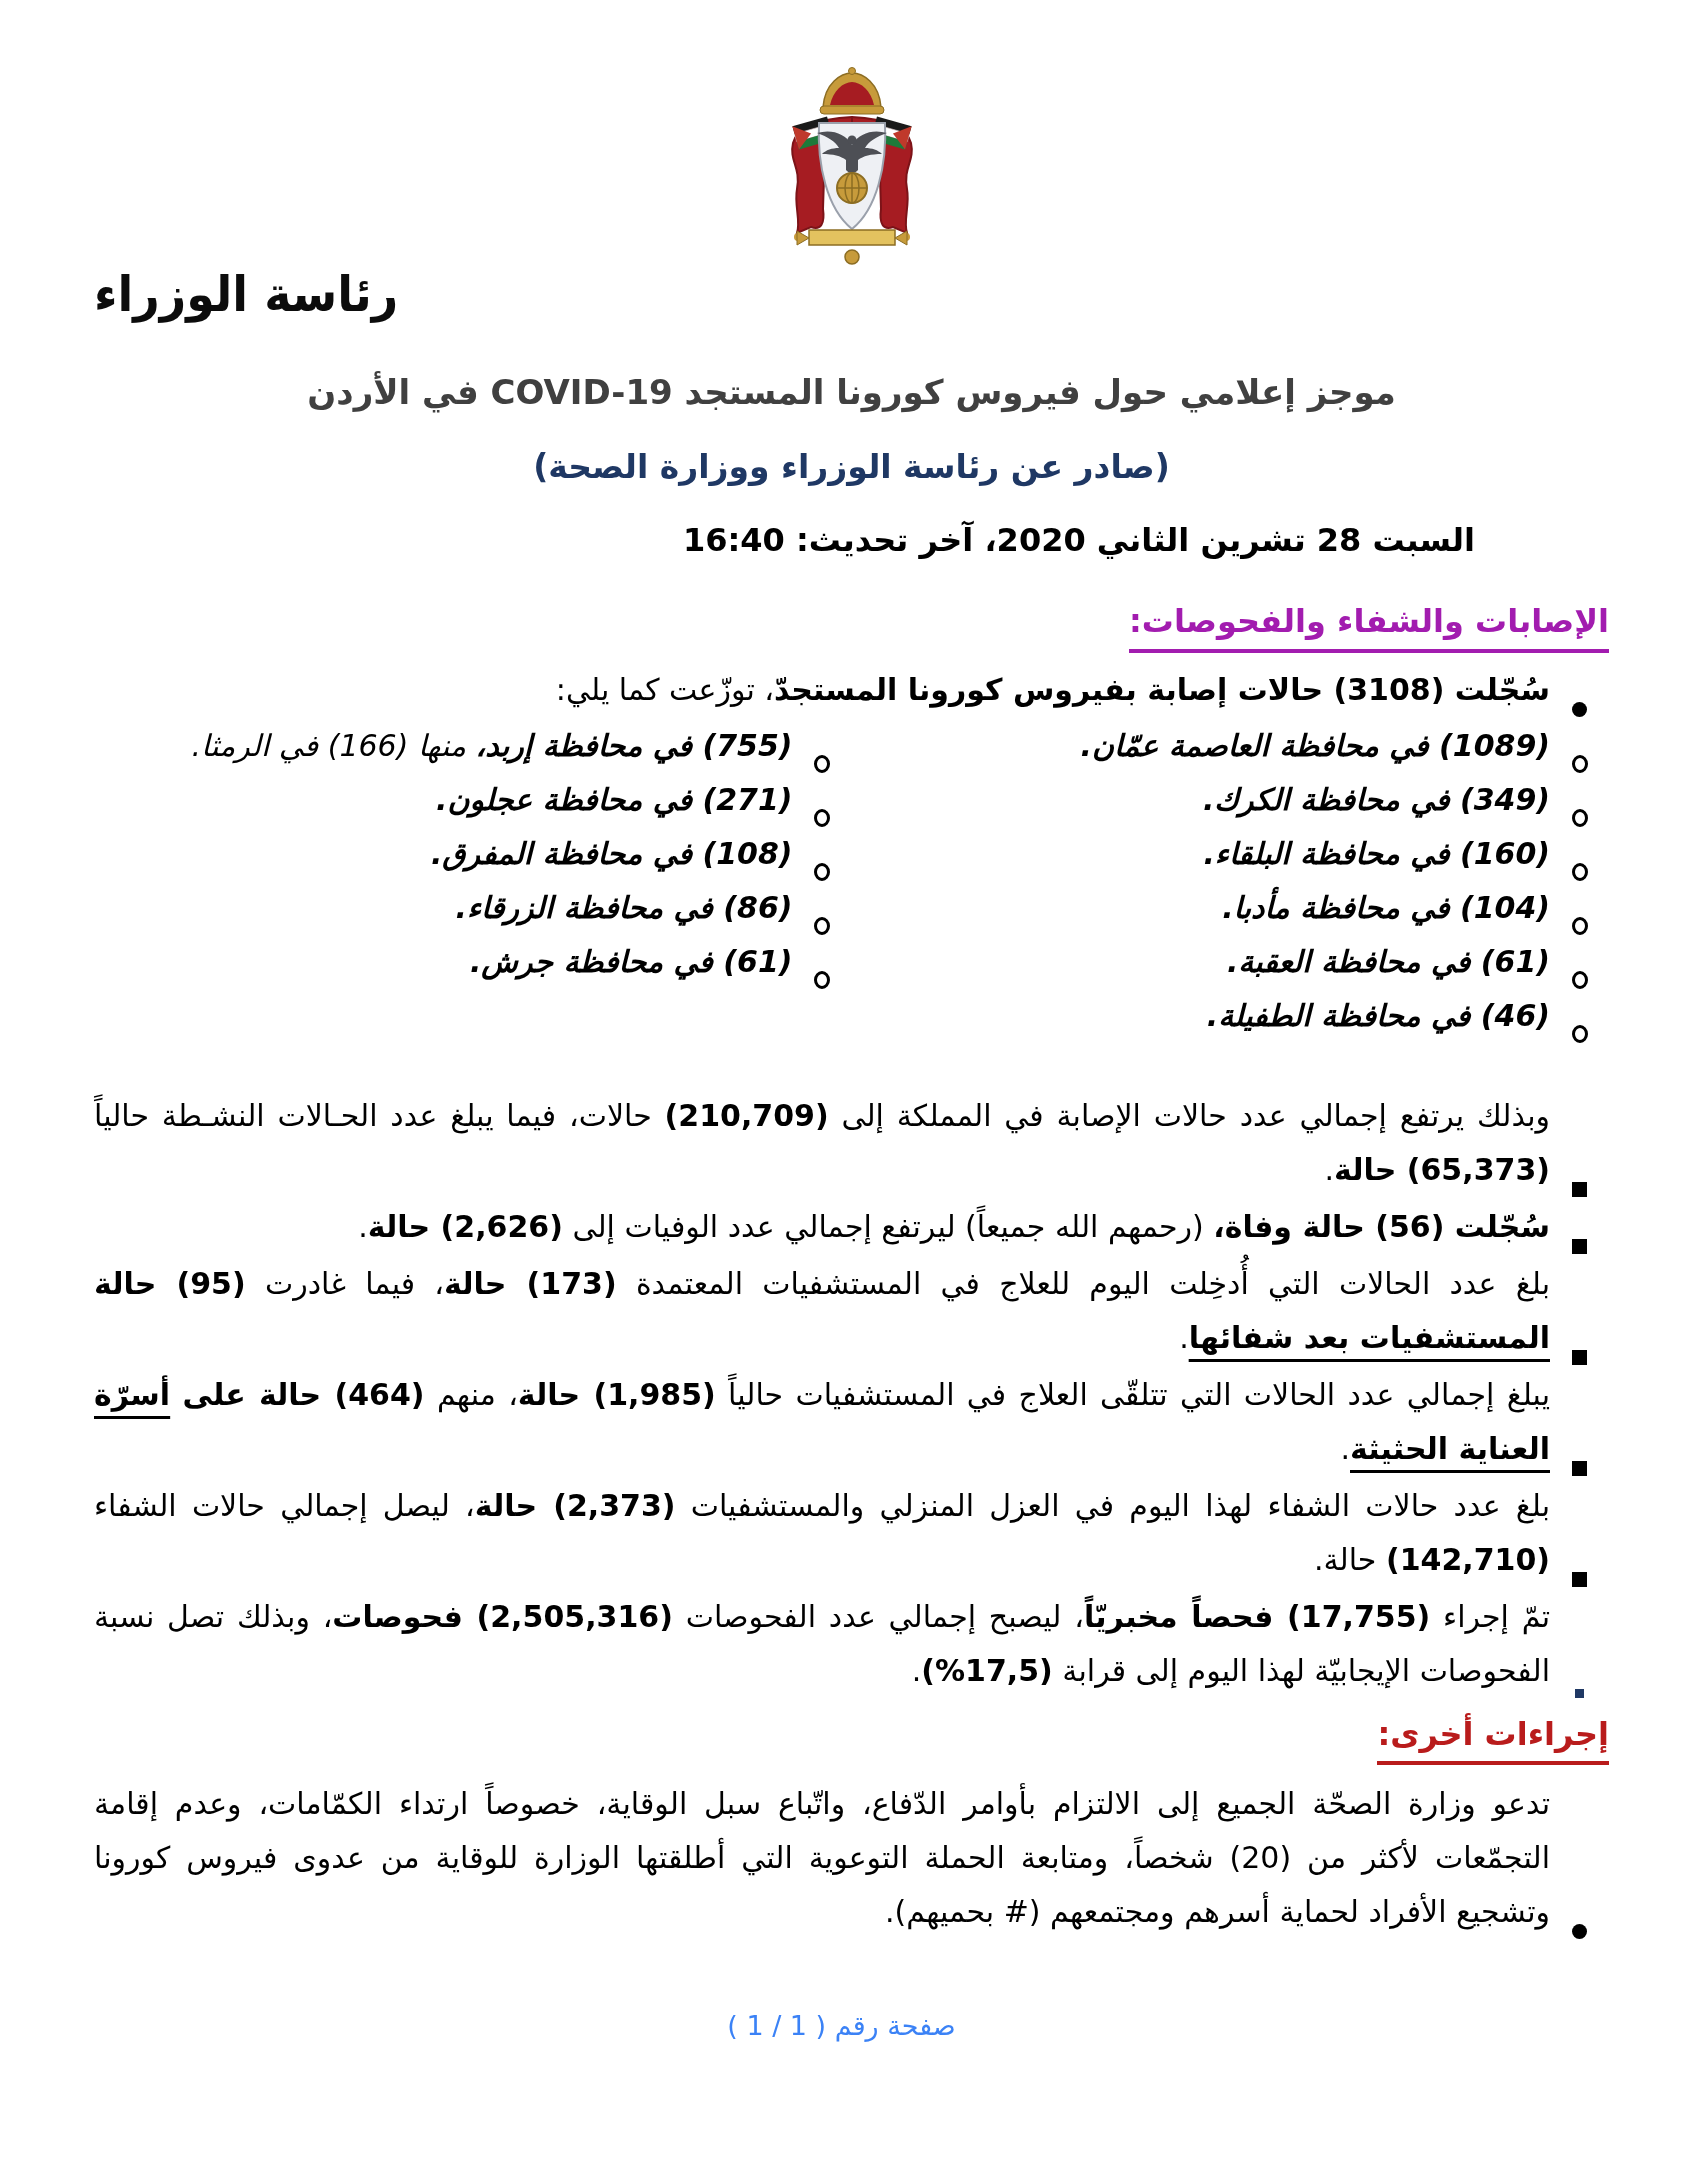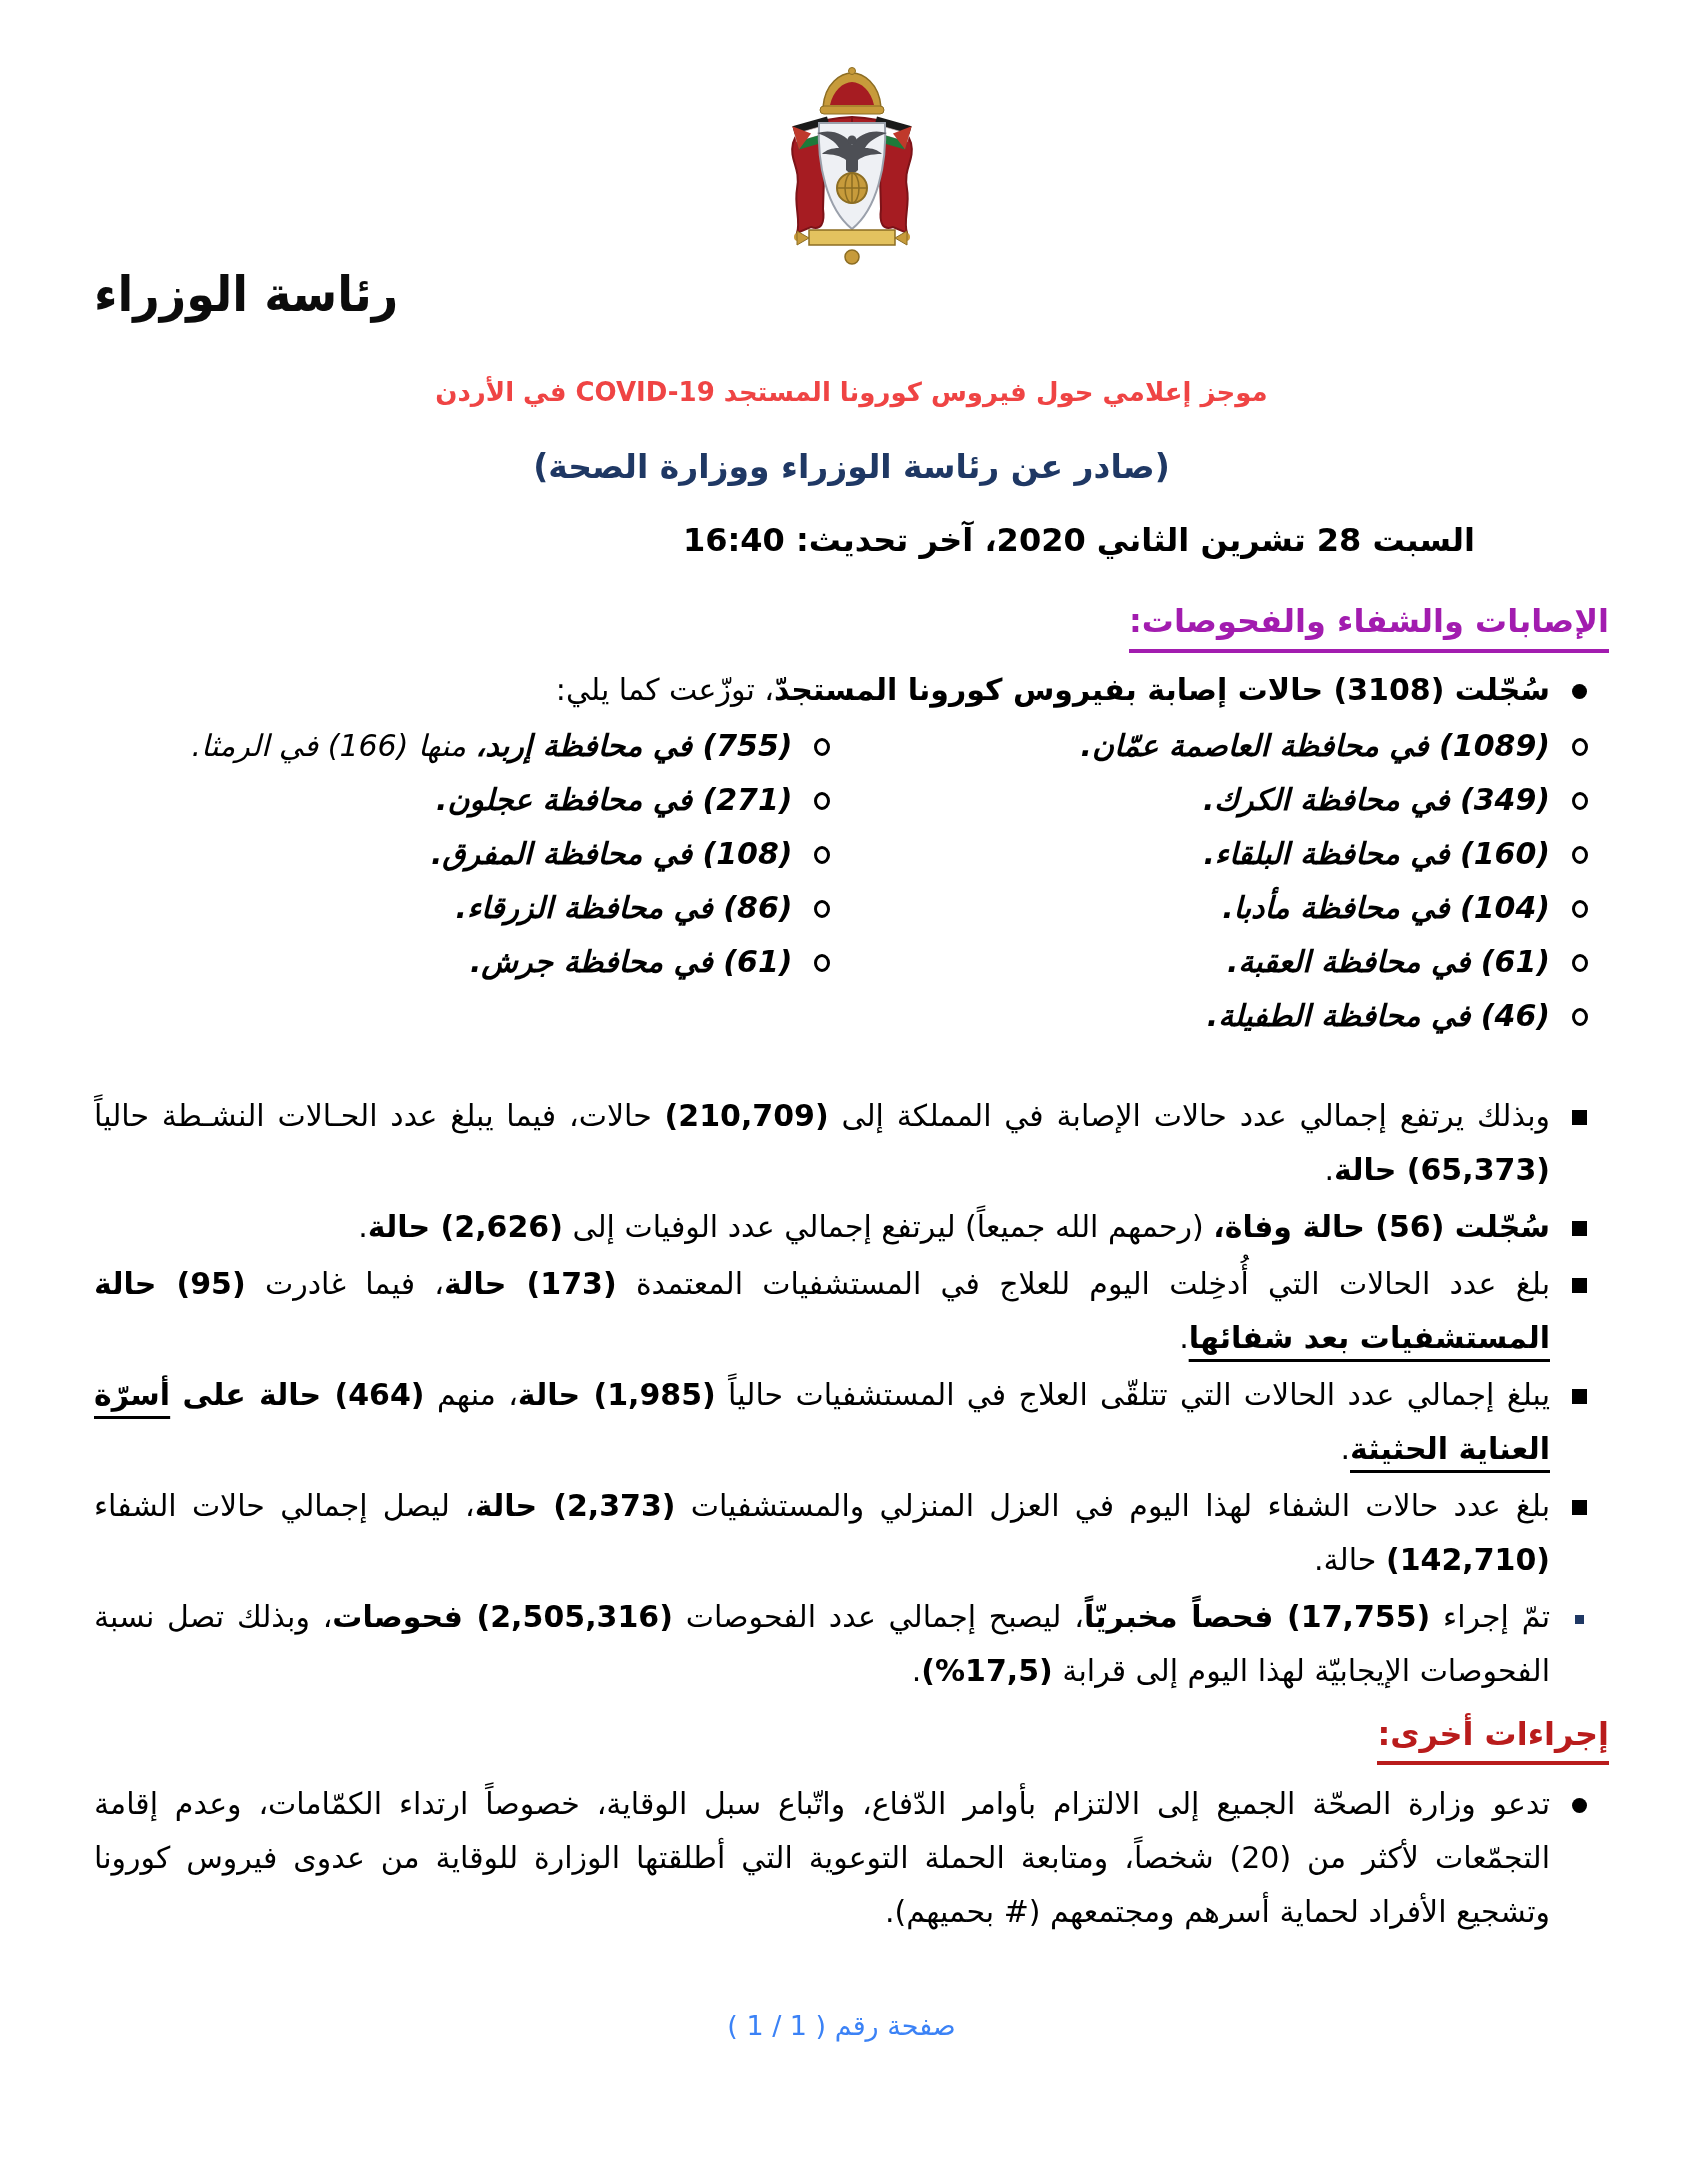--- a/index.html
+++ b/index.html
@@ -17,41 +17,41 @@
   }
   
   .logo-block{text-align:left;margin-bottom:48px;}
   .crest{display:block;margin:0 auto 2px auto;}
   .logo-caption{
     font-size:46px;font-weight:bold;color:#0c0c0c;
     transform:scaleY(1.05);letter-spacing:0;
   }
   
   .title{
-    text-align:center;color:#ef4444;font-weight:bold;
-    font-size:26px;line-height:46px;margin:0 0 30px 0;
+    text-align:center;color:#404040;font-weight:bold;
+    font-size:34px;line-height:46px;margin:0 0 30px 0;
   }
   .subtitle{
     text-align:center;color:#1f3864;font-weight:bold;
     font-size:33px;line-height:44px;margin:0 0 32px 0;
   }
   .date-line{
     text-align:right;font-weight:bold;font-size:32px;
     padding-left:0;padding-right:134px;margin:0 0 42px 0;
   }
   .sh{margin:0 0 10px 0;}
   .shx{
     display:inline-block;font-weight:bold;font-size:32px;
     border-bottom:4px solid currentColor;padding-bottom:6px;line-height:1.3;
   }
   .sh-black{color:#a21caf;}
   .sh-navy{color:#b91c1c;}
   .sh2{margin:16px 0 12px 0;}
   
-  .bullet-line,.li{display:flex;align-items:flex-start;}
+  .bullet-line,.li{display:flex;align-items:flex-end;}
   .mkcol{flex:0 0 59px;display:flex;justify-content:center;}
   .mk{display:block;}
   .mk.disc{width:15px;height:15px;background:#000;border-radius:50%;margin-top:21px;}
   .mk.ring{width:16px;height:18px;border:3px solid #000;border-radius:50%;box-sizing:border-box;background:transparent;margin-top:19px;}
   .mk.square{width:15px;height:15px;background:#000;margin-top:21px;}
   .mk.dot-small{width:9px;height:9px;background:#1f3864;margin-top:25px;}
   .litext{flex:1 1 auto;line-height:54px;text-align:justify;}
   .intro .litext{text-align:right;}
   
   .columns{display:flex;margin:2px 0 46px 0;}

